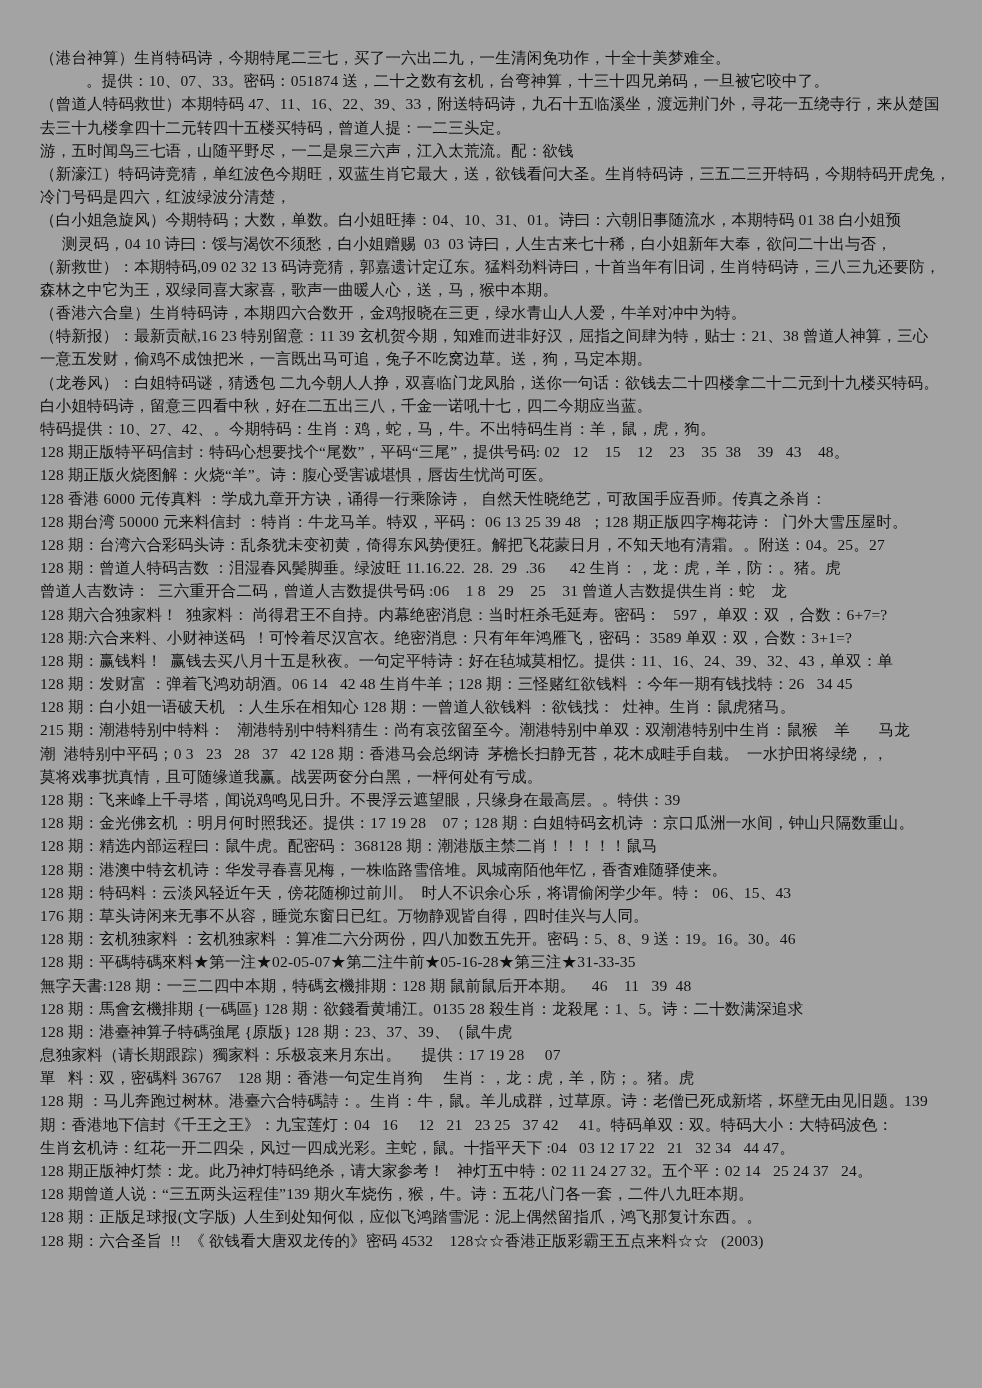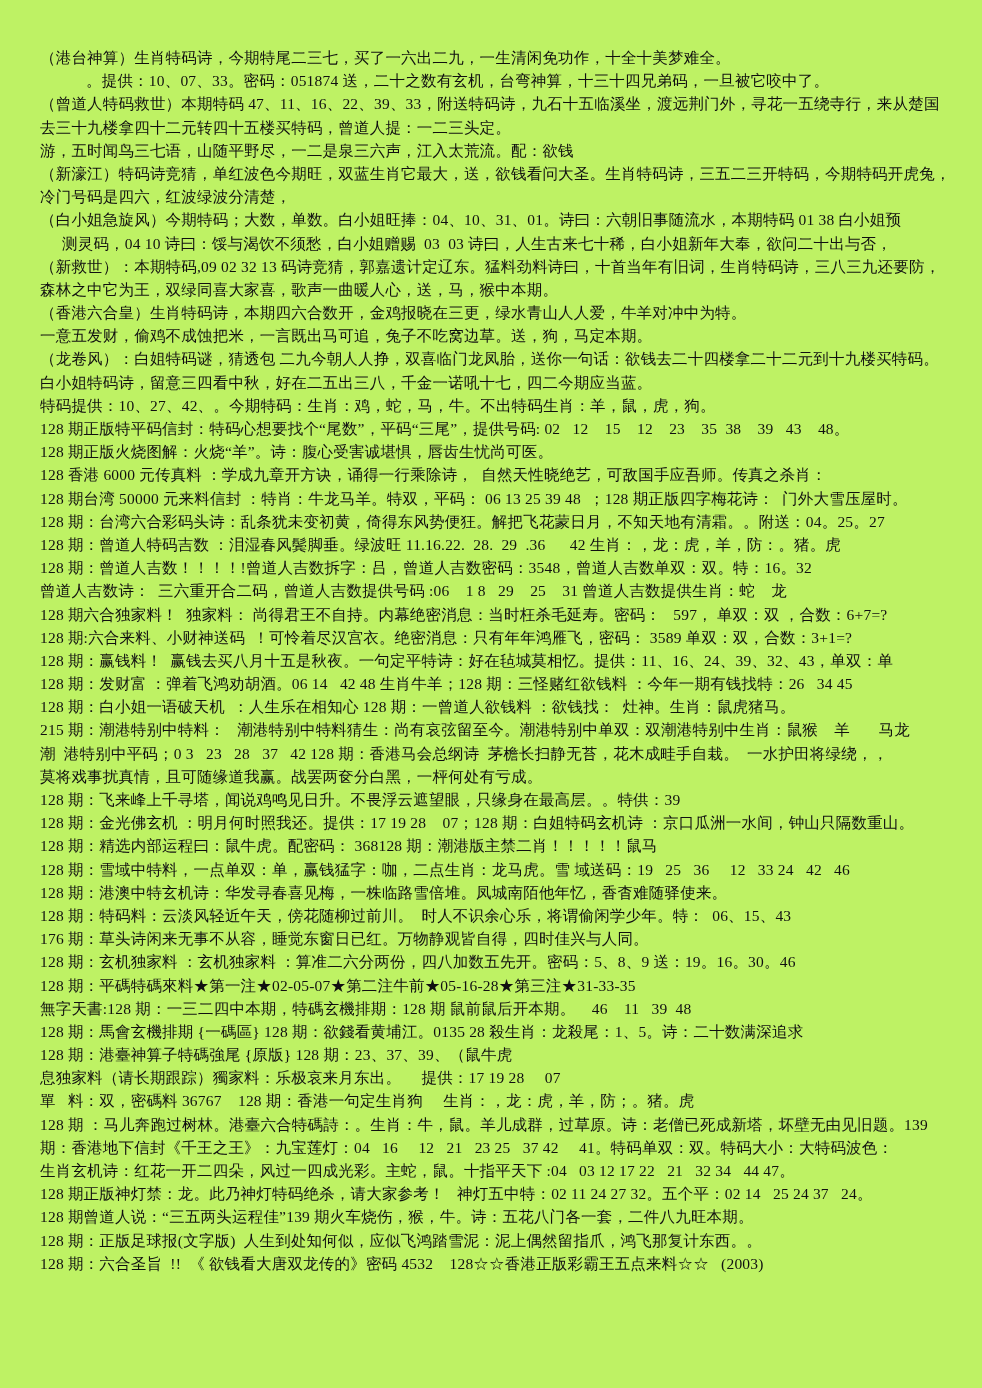--- a/index.html
+++ b/index.html
@@ -4,21 +4,21 @@
 <style>
   html, body {
     margin: 0;
     padding: 0;
     background: #ffffff;
   }
   .page {
     position: relative;
     width: 982px;
     height: 1388px;
-    background: #bef264;
+    background: #a3a3a3;
     overflow: hidden;
     font-family: "Liberation Serif", "DejaVu Serif", serif;
     color: #101010;
   }
   .content {
     position: absolute;
     top: 46px;
     left: 40px;
     right: 26px;
   }
@@ -44,44 +44,43 @@
       <div class="line">（曾道人特码救世）本期特码 47、11、16、22、39、33，附送特码诗，九石十五临溪坐，渡远荆门外，寻花一五绕寺行，来从楚国</div>
       <div class="line">去三十九楼拿四十二元转四十五楼买特码，曾道人提：一二三头定。</div>
       <div class="line">游，五时闻鸟三七语，山随平野尽，一二是泉三六声，江入太荒流。配：欲钱</div>
       <div class="line">（新濠江）特码诗竞猜，单红波色今期旺，双蓝生肖它最大，送，欲钱看问大圣。生肖特码诗，三五二三开特码，今期特码开虎兔，</div>
       <div class="line">冷门号码是四六，红波绿波分清楚，</div>
       <div class="line">（白小姐急旋风）今期特码；大数，单数。白小姐旺捧：04、10、31、01。诗曰：六朝旧事随流水，本期特码 01 38 白小姐预</div>
       <div class="line ind-1">测灵码，04 10 诗曰：馁与渴饮不须愁，白小姐赠赐  03  03 诗曰，人生古来七十稀，白小姐新年大奉，欲问二十出与否，</div>
       <div class="line">（新救世）：本期特码,09 02 32 13 码诗竞猜，郭嘉遗计定辽东。猛料劲料诗曰，十首当年有旧词，生肖特码诗，三八三九还要防，</div>
       <div class="line">森林之中它为王，双绿同喜大家喜，歌声一曲暖人心，送，马，猴中本期。</div>
       <div class="line">（香港六合皇）生肖特码诗，本期四六合数开，金鸡报晓在三更，绿水青山人人爱，牛羊对冲中为特。</div>
+      <div class="line">（特新报）：最新贡献,16 23 特别留意：11 39 玄机贺今期，知难而进非好汉，屈指之间肆为特，贴士：21、38 曾道人神算，三心</div>
       <div class="line">一意五发财，偷鸡不成蚀把米，一言既出马可追，兔子不吃窝边草。送，狗，马定本期。</div>
       <div class="line">（龙卷风）：白姐特码谜，猜透包 二九今朝人人挣，双喜临门龙凤胎，送你一句话：欲钱去二十四楼拿二十二元到十九楼买特码。</div>
       <div class="line">白小姐特码诗，留意三四看中秋，好在二五出三八，千金一诺吼十七，四二今期应当蓝。</div>
       <div class="line">特码提供：10、27、42、。今期特码：生肖：鸡，蛇，马，牛。不出特码生肖：羊，鼠，虎，狗。</div>
       <div class="line">128 期正版特平码信封：特码心想要找个“尾数”，平码“三尾”，提供号码: 02   12    15    12    23    35  38    39   43    48。</div>
       <div class="line">128 期正版火烧图解：火烧“羊”。诗：腹心受害诚堪惧，唇齿生忧尚可医。</div>
       <div class="line">128 香港 6000 元传真料 ：学成九章开方诀，诵得一行乘除诗，  自然天性晓绝艺，可敌国手应吾师。传真之杀肖：</div>
       <div class="line">128 期台湾 50000 元来料信封 ：特肖：牛龙马羊。特双，平码： 06 13 25 39 48  ；128 期正版四字梅花诗：  门外大雪压屋时。</div>
       <div class="line">128 期：台湾六合彩码头诗：乱条犹未变初黄，倚得东风势便狂。解把飞花蒙日月，不知天地有清霜。。附送：04。25。27</div>
       <div class="line">128 期：曾道人特码吉数 ：泪湿春风鬓脚垂。绿波旺 11.16.22.  28.  29  .36      42 生肖：，龙：虎，羊，防：。猪。虎</div>
-      <div class="line">128 期：曾道人吉数！！！！!曾道人吉数拆字：吕，曾道人吉数密码：3548，曾道人吉数单双：双。特：16。32</div>
       <div class="line">曾道人吉数诗：  三六重开合二码，曾道人吉数提供号码 :06    1 8   29    25    31 曾道人吉数提供生肖：蛇    龙</div>
       <div class="line">128 期六合独家料！  独家料： 尚得君王不自持。内幕绝密消息：当时枉杀毛延寿。密码：   597， 单双：双 ，合数：6+7=?</div>
       <div class="line">128 期:六合来料、小财神送码  ！可怜着尽汉宫衣。绝密消息：只有年年鸿雁飞，密码： 3589 单双：双，合数：3+1=?</div>
       <div class="line">128 期：赢钱料！  赢钱去买八月十五是秋夜。一句定平特诗：好在毡城莫相忆。提供：11、16、24、39、32、43，单双：单</div>
       <div class="line">128 期：发财富 ：弹着飞鸿劝胡酒。06 14   42 48 生肖牛羊；128 期：三怪赌红欲钱料 ：今年一期有钱找特：26   34 45</div>
       <div class="line">128 期：白小姐一语破天机  ：人生乐在相知心 128 期：一曾道人欲钱料 ：欲钱找：  灶神。生肖：鼠虎猪马。</div>
       <div class="line">215 期：潮港特别中特料：   潮港特别中特料猜生：尚有哀弦留至今。潮港特别中单双：双潮港特别中生肖：鼠猴    羊       马龙</div>
       <div class="line">潮  港特别中平码；0 3   23   28   37   42 128 期：香港马会总纲诗  茅檐长扫静无苔，花木成畦手自栽。  一水护田将绿绕，，</div>
       <div class="line">莫将戏事扰真情，且可随缘道我赢。战罢两奁分白黑，一枰何处有亏成。</div>
       <div class="line">128 期：飞来峰上千寻塔，闻说鸡鸣见日升。不畏浮云遮望眼，只缘身在最高层。。特供：39</div>
       <div class="line">128 期：金光佛玄机 ：明月何时照我还。提供：17 19 28    07；128 期：白姐特码玄机诗 ：京口瓜洲一水间，钟山只隔数重山。</div>
       <div class="line">128 期：精选内部运程曰：鼠牛虎。配密码： 368128 期：潮港版主禁二肖！！！！！鼠马</div>
-      <div class="line">128 期：雪域中特料，一点单双：单，赢钱猛字：咖，二点生肖：龙马虎。雪 域送码：19   25   36     12   33 24   42   46</div>
       <div class="line">128 期：港澳中特玄机诗：华发寻春喜见梅，一株临路雪倍堆。凤城南陌他年忆，香杳难随驿使来。</div>
       <div class="line">128 期：特码料：云淡风轻近午天，傍花随柳过前川。  时人不识余心乐，将谓偷闲学少年。特：  06、15、43</div>
       <div class="line">176 期：草头诗闲来无事不从容，睡觉东窗日已红。万物静观皆自得，四时佳兴与人同。</div>
       <div class="line">128 期：玄机独家料 ：玄机独家料 ：算准二六分两份，四八加数五先开。密码：5、8、9 送：19。16。30。46</div>
       <div class="line">128 期：平碼特碼來料★第一注★02-05-07★第二注牛前★05-16-28★第三注★31-33-35</div>
       <div class="line">無字天書:128 期：一三二四中本期，特碼玄機排期：128 期 鼠前鼠后开本期。    46    11   39  48</div>
       <div class="line">128 期：馬會玄機排期 {一碼區} 128 期：欲錢看黄埔江。0135 28 殺生肖：龙殺尾：1、5。诗：二十数满深追求</div>
       <div class="line">128 期：港臺神算子特碼強尾 {原版} 128 期：23、37、39、（鼠牛虎</div>
       <div class="line">息独家料（请长期跟踪）獨家料：乐极哀来月东出。     提供：17 19 28     07</div>
       <div class="line">單   料：双，密碼料 36767    128 期：香港一句定生肖狗     生肖：，龙：虎，羊，防；。猪。虎</div>

